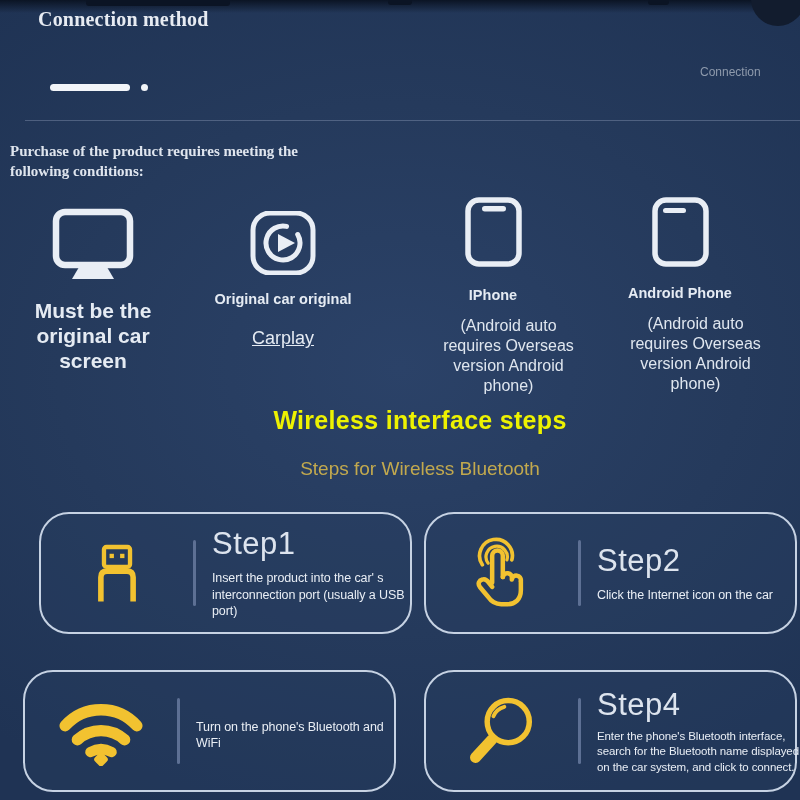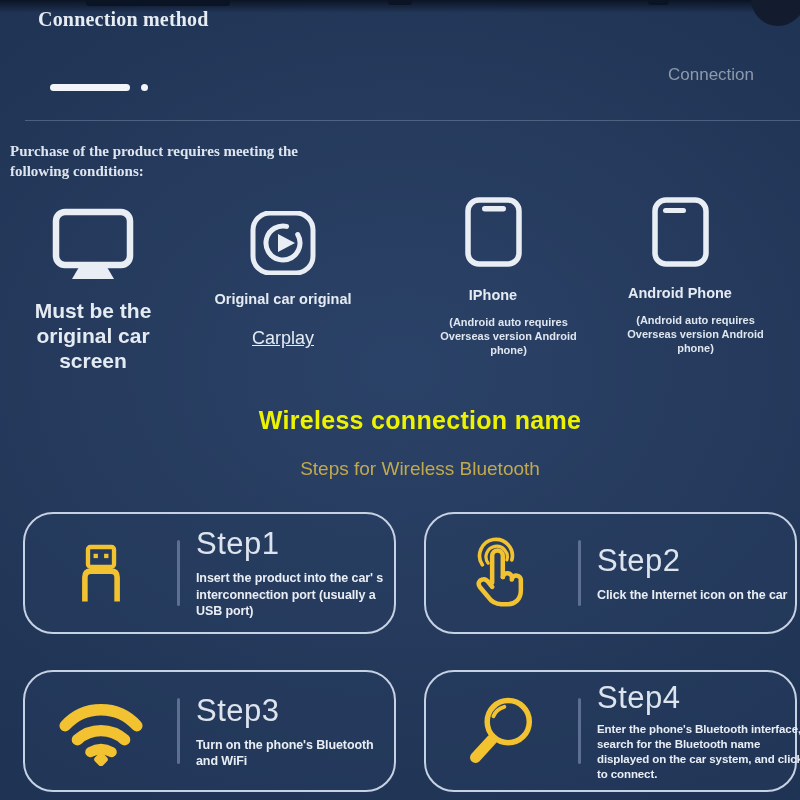--- a/index.html
+++ b/index.html
@@ -16,48 +16,48 @@
   .corner-bubble { position:absolute; width:54px; height:54px; border-radius:50%;
     background:#121c2e; left:751px; top:-28px; }
 
   
   .hdr-title { position:absolute; left:38px; top:8px; font-size:20px; font-weight:bold;
     color:#e7ebf2; letter-spacing:0.2px;font-family:Liberation Serif, serif; }
   .tab-dash { position:absolute; left:50px; top:84px; width:80px; height:7px;
     background:#f2f5f9; border-radius:4px; }
   .tab-dot { position:absolute; left:141px; top:84px; width:7px; height:7px;
     background:#f2f5f9; border-radius:50%; }
-  .hdr-right { position:absolute; left:668px; top:65px; font-size:17px; color:#8e9aac; }
+  .hdr-right { position:absolute; left:700px; top:65px; font-size:12px; color:#8e9aac; }
   .hdr-divider { position:absolute; left:25px; right:0; top:120px; height:1px;
     background:rgba(170,185,210,0.32); }
 
   
   .intro { position:absolute; left:10px; top:141px; width:335px; font-size:15px;
     font-weight:bold; color:#dfe5ee; line-height:1.35;font-family:Liberation Serif, serif; }
   .cond-col { position:absolute; text-align:center; }
   .cond-icon { display:flex; justify-content:center; }
   .cond-label { font-weight:bold; font-size:14.5px; color:#e5ebf3; line-height:1.2; }
   .cond-sub-carplay { font-size:18px; color:#e5ebf3; margin-top:20px;text-decoration:underline; }
-  .cond-sub-paren { font-size:11px; font-weight:bold; color:#dfe6ef; line-height:1.25; margin-top:12px;margin-left:31px; }
+  .cond-sub-paren { font-size:16px; font-weight:normal; color:#dfe6ef; line-height:1.25; margin-top:12px;margin-left:31px; }
 
   
   .steps-title { position:absolute; left:40px; right:0; top:406px; text-align:center;
     font-size:25px; font-weight:bold; color:#edf201; letter-spacing:0.3px; }
   .steps-subtitle { position:absolute; left:40px; right:0; top:458px; text-align:center;
     font-size:19px; color:#c2a94e; }
 
   .card { position:absolute; width:369px; height:118px; border:2px solid #c6d2e3;
     border-radius:30px; background:rgba(40,62,98,0.35);
     display:flex; align-items:center; box-sizing:content-box; }
   .card-icon { width:152px; flex-shrink:0; display:flex; justify-content:center; align-items:center; }
   .card-sep { width:3px; height:66px; background:#5d7094; border-radius:2px;
     flex-shrink:0; margin-right:16px; }
   .card-text { display:flex; flex-direction:column; justify-content:center; }
   .step-title { font-size:31px; color:#dde4ee; font-weight:normal; letter-spacing:0.5px; }
-  .step-desc { font-size:12.5px; font-weight:bold; color:#e9eef5; line-height:1.32;
+  .step-desc { font-size:12.5px; font-weight:normal; color:#e9eef5; line-height:1.32;
     margin-top:8px; width:200px; letter-spacing:-0.1px; }
   .step-desc.small { font-size:11.5px; width:214px; margin-top:6px; }
 </style>
 </head>
 <body>
 
 <div class="page">
 
   <div class="top-shade"></div>
   <div class="top-mark" style="left:86px; width:144px; height:6px;"></div>
@@ -110,24 +110,24 @@
     <div class="cond-icon">
       <svg width="59" height="70" viewBox="0 0 59 70">
         <rect x="4" y="3" width="51" height="64" rx="11" fill="none" stroke="#e9eef5" stroke-width="5.5"></rect>
         <rect x="12" y="11" width="23" height="5" rx="2.5" fill="#e9eef5"></rect>
       </svg>
     </div>
     <div class="cond-label" style="margin-top:18px;">Android Phone</div>
     <div class="cond-sub-paren">(Android auto requires Overseas version Android phone)</div>
   </div>
 
-  <div class="steps-title">Wireless connection name</div>
+  <div class="steps-title">Wireless interface steps</div>
   <div class="steps-subtitle">Steps for Wireless Bluetooth</div>
 
-  <div class="card" style="left:23px; top:512px;">
+  <div class="card" style="left:39px; top:512px;">
     <div class="card-icon">
       <svg width="62" height="66" viewBox="0 0 100 100">
         <rect x="29" y="8" width="42" height="32" rx="4" fill="none" stroke="#f2c230" stroke-width="7"></rect>
         <rect x="38" y="19" width="7" height="7" fill="#f2c230"></rect>
         <rect x="55" y="19" width="7" height="7" fill="#f2c230"></rect>
         <path d="M24,96 L24,57 Q24,47 34,47 L66,47 Q76,47 76,57 L76,96" fill="none" stroke="#f2c230" stroke-width="9" stroke-linejoin="round"></path>
       </svg>
     </div>
     <div class="card-sep"></div>
     <div class="card-text">
@@ -157,21 +157,20 @@
     <div class="card-icon">
       <svg width="88" height="70" viewBox="0 0 100 80">
         <path d="M9,34 A55,55 0 0 1 91,34" fill="none" stroke="#f2c230" stroke-width="13" stroke-linecap="round"></path>
         <path d="M23,50 A40,40 0 0 1 77,50" fill="none" stroke="#f2c230" stroke-width="13" stroke-linecap="round"></path>
         <path d="M38,64 A25,25 0 0 1 62,64" fill="none" stroke="#f2c230" stroke-width="12" stroke-linecap="round"></path>
         <rect x="43.5" y="66" width="13" height="13" rx="3.5" fill="#f2c230" transform="rotate(45 50 72.5)"></rect>
       </svg>
     </div>
     <div class="card-sep"></div>
     <div class="card-text">
-      <div class="step-title">Step3</div>
       <div class="step-desc">Turn on the phone's Bluetooth and WiFi</div>
     </div>
   </div>
 
   <div class="card" style="left:424px; top:670px;">
     <div class="card-icon">
       <svg width="78" height="80" viewBox="0 0 100 100">
         <circle cx="58" cy="38" r="27" fill="none" stroke="#f2c230" stroke-width="7"></circle>
         <path d="M39,31 A21,21 0 0 1 53,19" fill="none" stroke="#f2c230" stroke-width="5" stroke-linecap="round"></path>
         <line x1="37" y1="61" x2="16" y2="84" stroke="#f2c230" stroke-width="14" stroke-linecap="round"></line>

